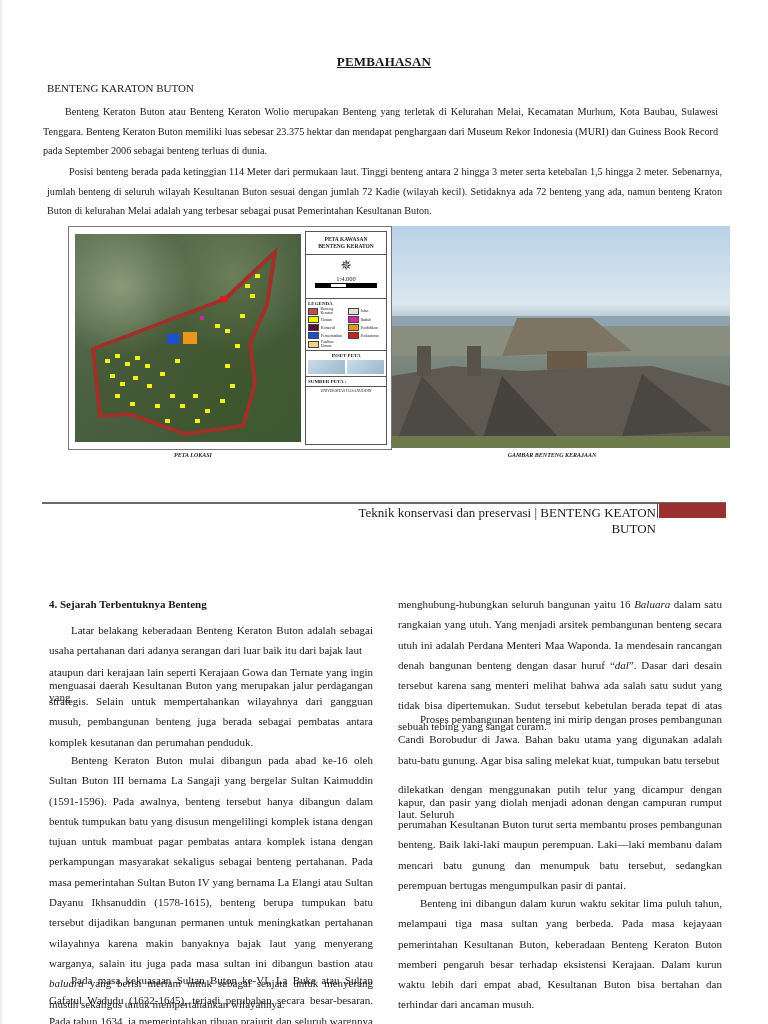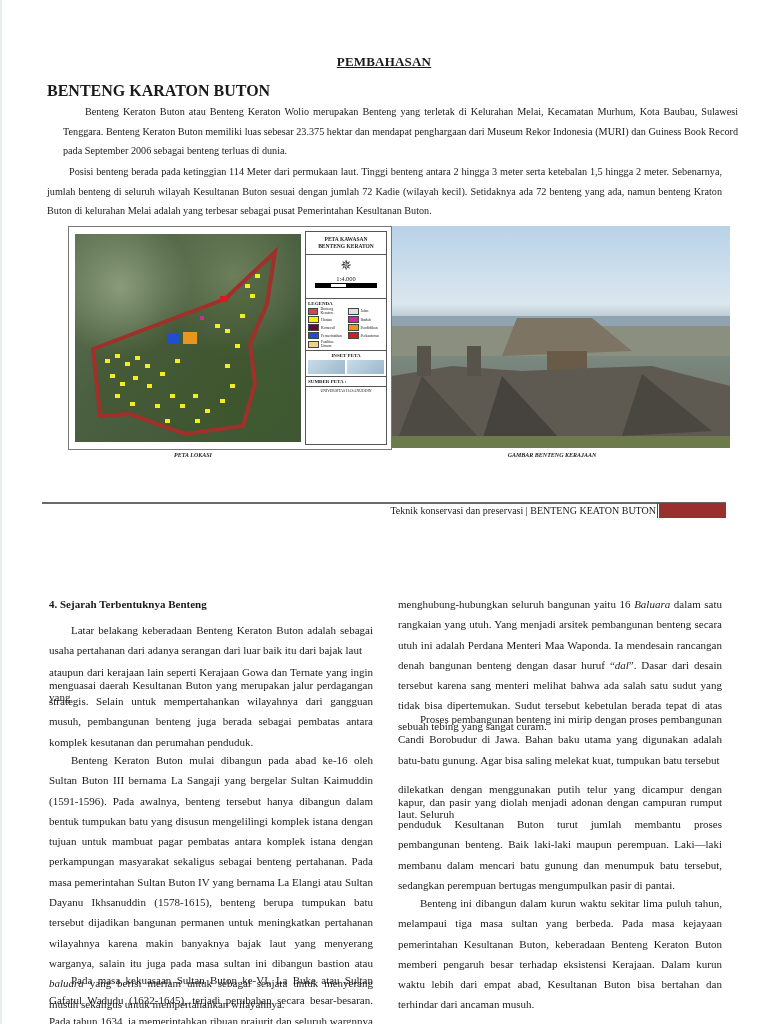--- a/index.html
+++ b/index.html
@@ -6,25 +6,25 @@
     body {
       width: 768px; height: 1024px; overflow: hidden; background: #ffffff;
       font-family: "Liberation Serif", serif; color: #1a1a1a; position: relative;
     }
     .edge { position: absolute; left: 0; top: 0; width: 2px; height: 1024px; background: #e8eef0; }
     .abs { position: absolute; }
     .title {
       left: 0; width: 768px; top: 54px; text-align: center; font-weight: bold;
       font-size: 13px; text-decoration: underline; letter-spacing: 0.2px;
     }
-    .subhead { left: 47px; top: 82px; font-weight: bold; font-size: 16px; }
+    .subhead { left: 47px; top: 82px; font-weight: normal; font-size: 11px; }
     .para {
       font-size: 10.2px; line-height: 19.5px; text-align: justify; text-align-last: left;
     }
-    .p1 { left: 63px; width: 675px; top: 102px; }
+    .p1 { left: 43px; width: 675px; top: 102px; }
     .p2 { left: 47px; width: 675px; top: 162px; }
     .indent { text-indent: 22px; }
     .fig-map {
       left: 68px; top: 226px; width: 322px; height: 222px; border: 1px solid #777;
       background: #fff; overflow: hidden;
     }
     .map-photo {
       position: absolute; left: 6px; top: 7px; width: 226px; height: 208px;
       background:
         radial-gradient(circle at 20% 25%, #8a9b7a 0, transparent 30%),
@@ -49,21 +49,21 @@
     .inset { display: flex; gap: 2px; margin-top: 2px; }
     .inset div { flex: 1; height: 14px; background: linear-gradient(135deg,#c9dce8,#9bb8cc); }
     .fig-photo {
       left: 392px; top: 226px; width: 338px; height: 222px; overflow: hidden;
       background: linear-gradient(180deg, #b9d2e8 0%, #dbe7ef 35%, #a9b8c1 45%, #7b8b84 55%, #6e6a5a 100%);
     }
     .caption { font-size: 6px; font-style: italic; font-weight: bold; text-align: center; top: 452px; color: #222; }
     .cap1 { left: 68px; width: 250px; }
     .cap2 { left: 392px; width: 320px; }
     .footer-line { left: 42px; width: 684px; top: 502px; height: 2px; background: #6a6a6a; }
-    .footer-text { left: 320px; width: 336px; top: 505px; font-size: 10px; text-align: right; }
+    .footer-text { left: 320px; width: 336px; top: 505px; font-size: 13px; text-align: right; }
     .footer-block { left: 659px; top: 503px; width: 67px; height: 15px; background: #9a2f2f; }
     .footer-sep { left: 657px; top: 503px; width: 1px; height: 15px; background: #444; }
     .col { font-size: 11px; line-height: 20.3px; text-align: justify; text-align-last: left; }
     .col-left { left: 49px; width: 324px; }
     .col-right { left: 398px; width: 324px; }
     .h1 { left: 49px; top: 598px; font-weight: bold; font-size: 11px; }
     .tight { line-height: 12.5px; }
   </style>
 </head>
 <body>
@@ -210,14 +210,14 @@
   <div class="indent">Latar belakang keberadaan Benteng Keraton Buton adalah sebagai usaha pertahanan dari adanya serangan dari luar baik itu dari bajak laut</div>
 </div>
 <div class="abs col col-left tight" style="top:666px">ataupun dari kerajaan lain seperti Kerajaan Gowa dan Ternate yang ingin menguasai daerah Kesultanan Buton yang merupakan jalur perdagangan yang</div>
 <div class="abs col col-left" style="top:691px">strategis. Selain untuk mempertahankan wilayahnya dari gangguan musuh, pembangunan benteng juga berada sebagai pembatas antara komplek kesutanan dan perumahan penduduk.</div>
 <div class="abs col col-left indent" style="top:750px"><span>Benteng Keraton Buton mulai dibangun pada abad ke-16 oleh Sultan Buton III bernama La Sangaji yang bergelar Sultan Kaimuddin (1591-1596). Pada awalnya, benteng tersebut hanya dibangun dalam bentuk tumpukan batu yang disusun mengelilingi komplek istana dengan tujuan untuk mambuat pagar pembatas antara komplek istana dengan perkampungan masyarakat sekaligus sebagai benteng pertahanan. Pada masa pemerintahan Sultan Buton IV yang bernama La Elangi atau Sultan Dayanu Ikhsanuddin (1578-1615), benteng berupa tumpukan batu tersebut dijadikan bangunan permanen untuk meningkatkan pertahanan wilayahnya karena makin banyaknya bajak laut yang menyerang warganya, salain itu juga pada masa sultan ini dibangun bastion atau</span> <i>baluara</i> <span>yang berisi meriam untuk sebagai senjata untuk menyerang musuh sekaligus untuk mempertahankan wilayahnya.</span></div>
 <div class="abs col col-left indent" style="top:970px">Pada masa kekuasaan Sultan Buton ke-VI, La Buke atau Sultan Gafatul Wadudu (1632-1645), terjadi perubahan secara besar-besaran. Pada tahun 1634, ia memerintahkan ribuan prajurit dan seluruh wargnnya agar</div>
 
 <div class="abs col col-right" style="top:594px"><span>menghubung-hubungkan seluruh bangunan yaitu 16</span> <i>Baluara</i> <span>dalam satu rangkaian yang utuh. Yang menjadi arsitek pembangunan benteng secara utuh ini adalah Perdana Menteri Maa Waponda. Ia mendesain rancangan denah bangunan benteng dengan dasar huruf “</span><i>dal</i><span>”. Dasar dari desain tersebut karena sang menteri melihat bahwa ada salah satu sudut yang tidak bisa dipertemukan. Sudut tersebut kebetulan berada tepat di atas sebuah tebing yang sangat curam.</span></div>
 <div class="abs col col-right indent" style="top:709px">Proses pembangunan benteng ini mirip dengan proses pembangunan Candi Borobudur di Jawa. Bahan baku utama yang digunakan adalah batu-batu gunung. Agar bisa saling melekat kuat, tumpukan batu tersebut</div>
 <div class="abs col col-right tight" style="top:783px">dilekatkan dengan menggunakan putih telur yang dicampur dengan kapur, dan pasir yang diolah menjadi adonan dengan campuran rumput laut. Seluruh</div>
-<div class="abs col col-right" style="top:814px">penduduk Kesultanan Buton turut jumlah membantu proses pembangunan benteng. Baik laki-laki maupun perempuan. Laki—laki membanu dalam mencari batu gunung dan menumpuk batu tersebut, sedangkan perempuan bertugas mengumpulkan pasir di pantai.</div>
+<div class="abs col col-right" style="top:814px">perumahan Kesultanan Buton turut serta membantu proses pembangunan benteng. Baik laki-laki maupun perempuan. Laki—laki membanu dalam mencari batu gunung dan menumpuk batu tersebut, sedangkan perempuan bertugas mengumpulkan pasir di pantai.</div>
 <div class="abs col col-right indent" style="top:893px">Benteng ini dibangun dalam kurun waktu sekitar lima puluh tahun, melampaui tiga masa sultan yang berbeda. Pada masa kejayaan pemerintahan Kesultanan Buton, keberadaan Benteng Keraton Buton memberi pengaruh besar terhadap eksistensi Kerajaan. Dalam kurun waktu lebih dari empat abad, Kesultanan Buton bisa bertahan dan terhindar dari ancaman musuh.</div>
 
 </body></html>

